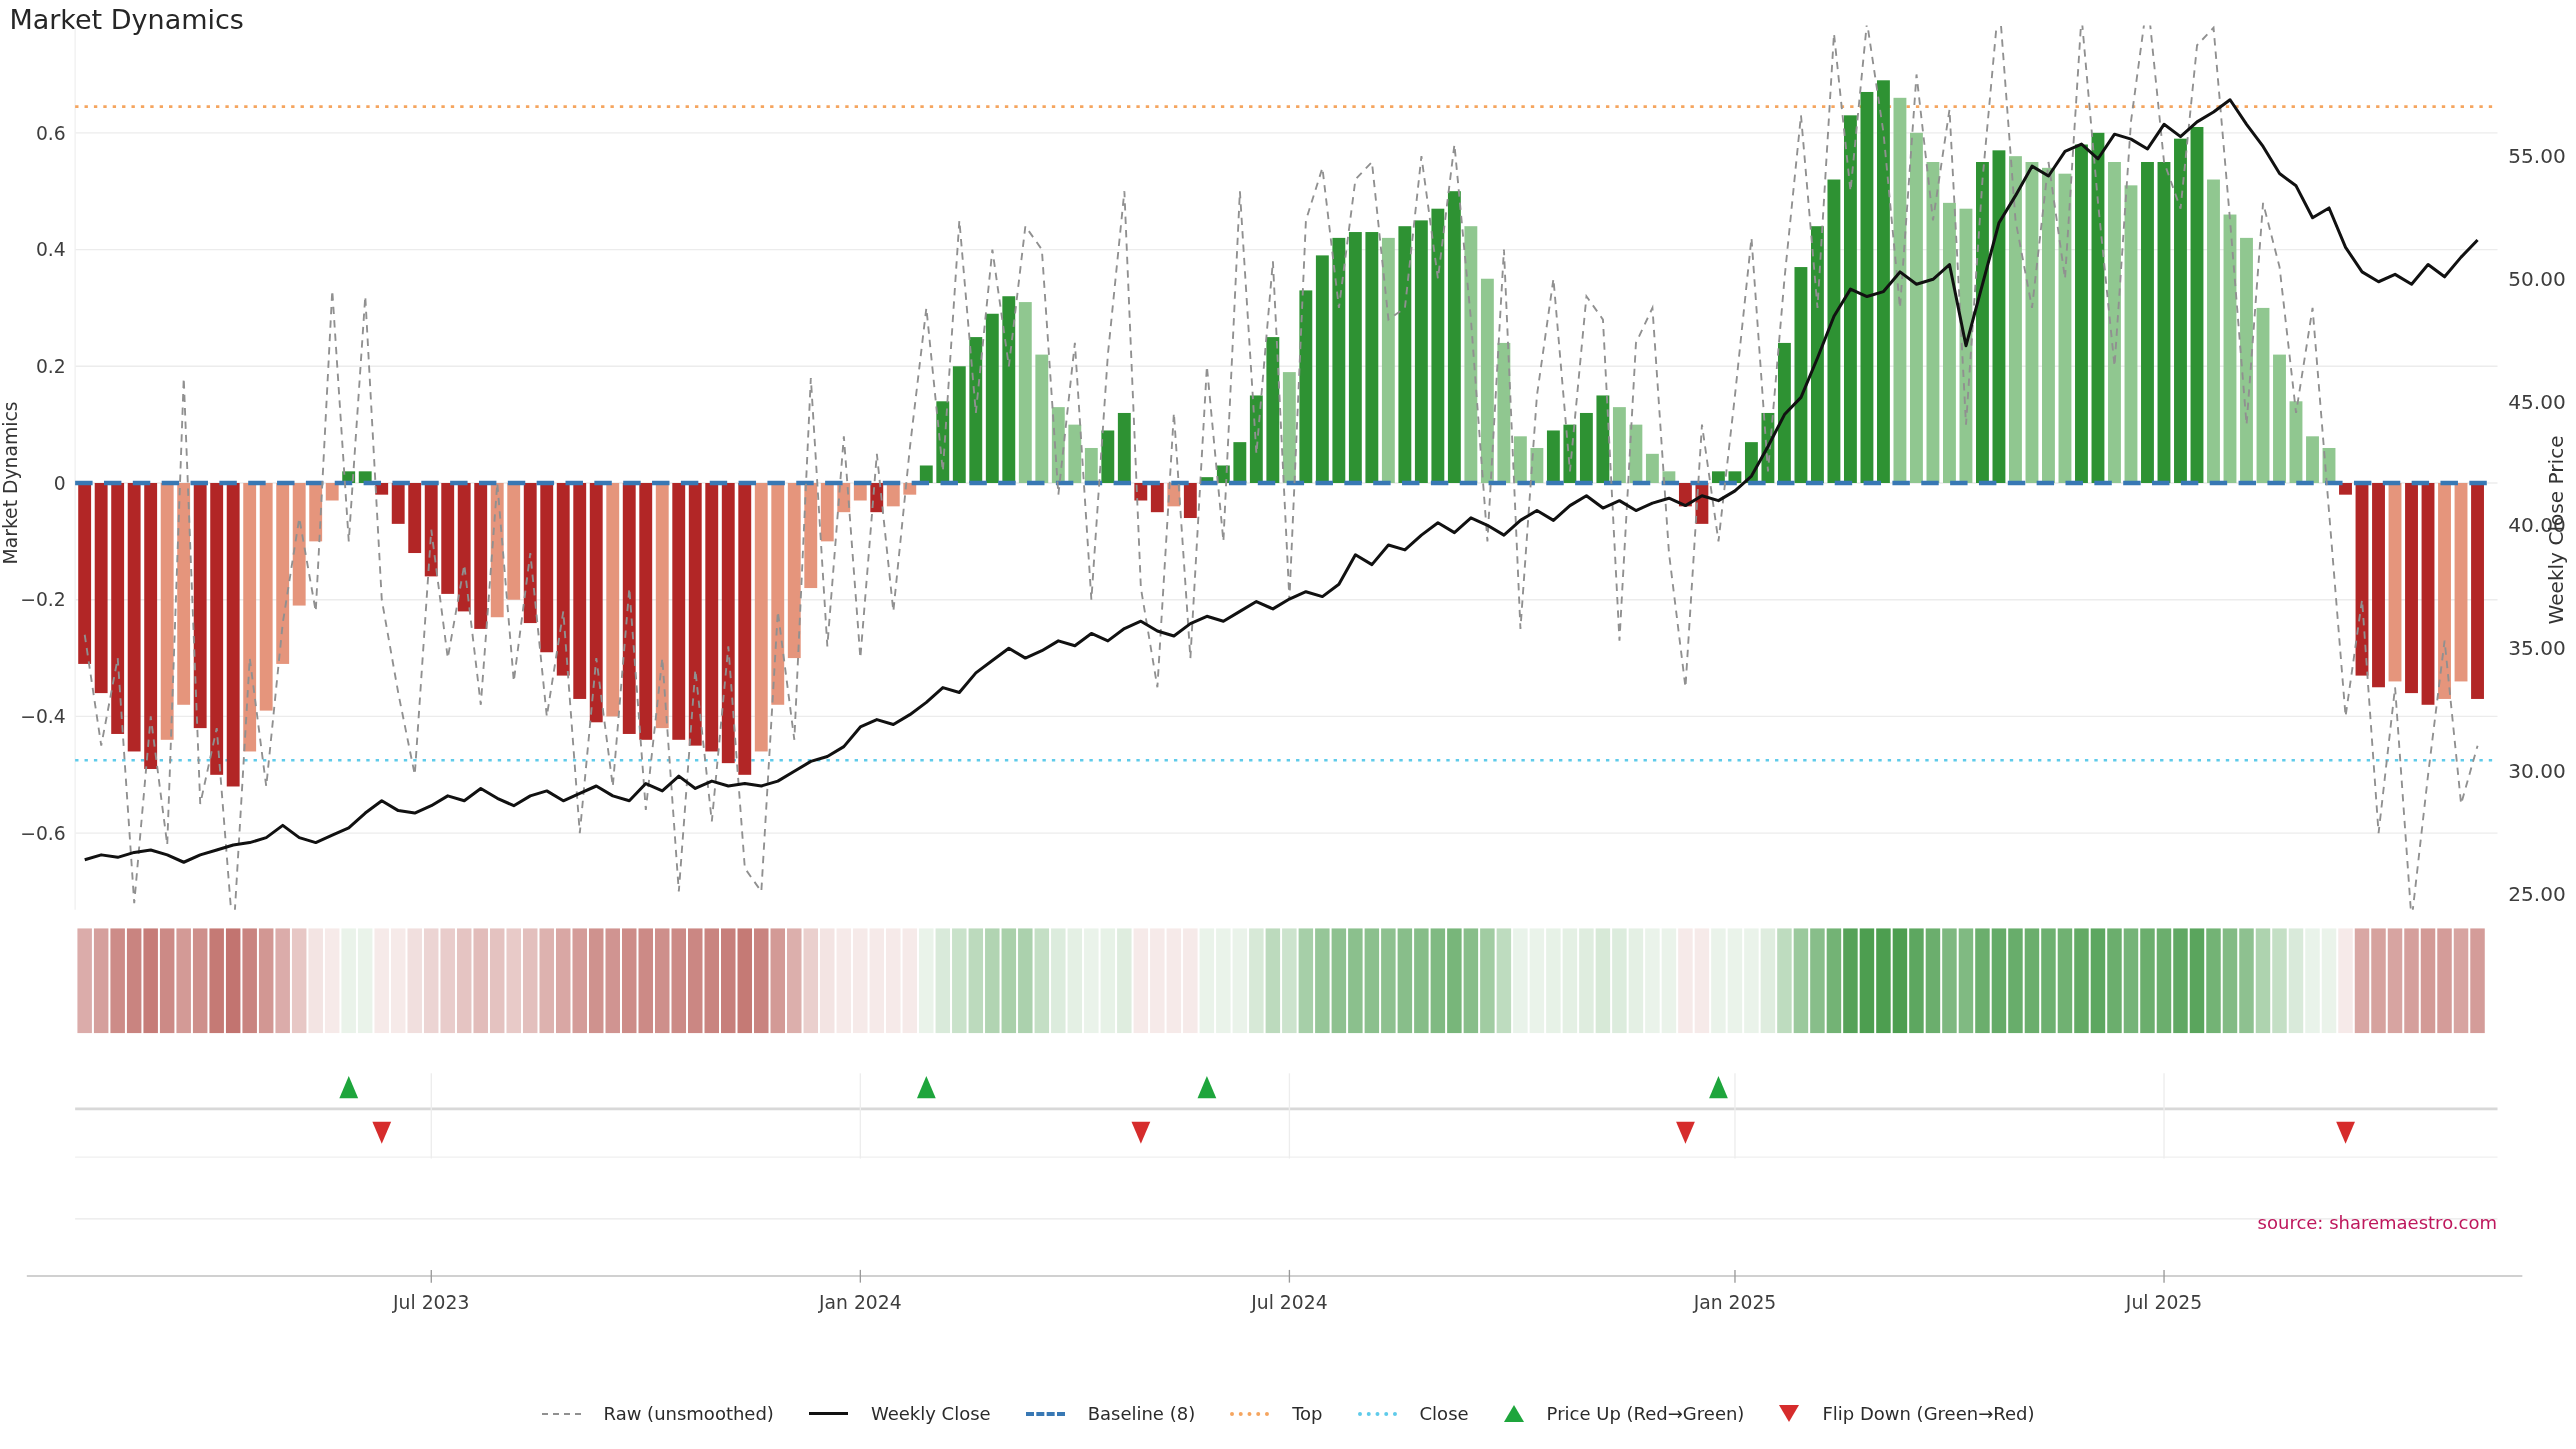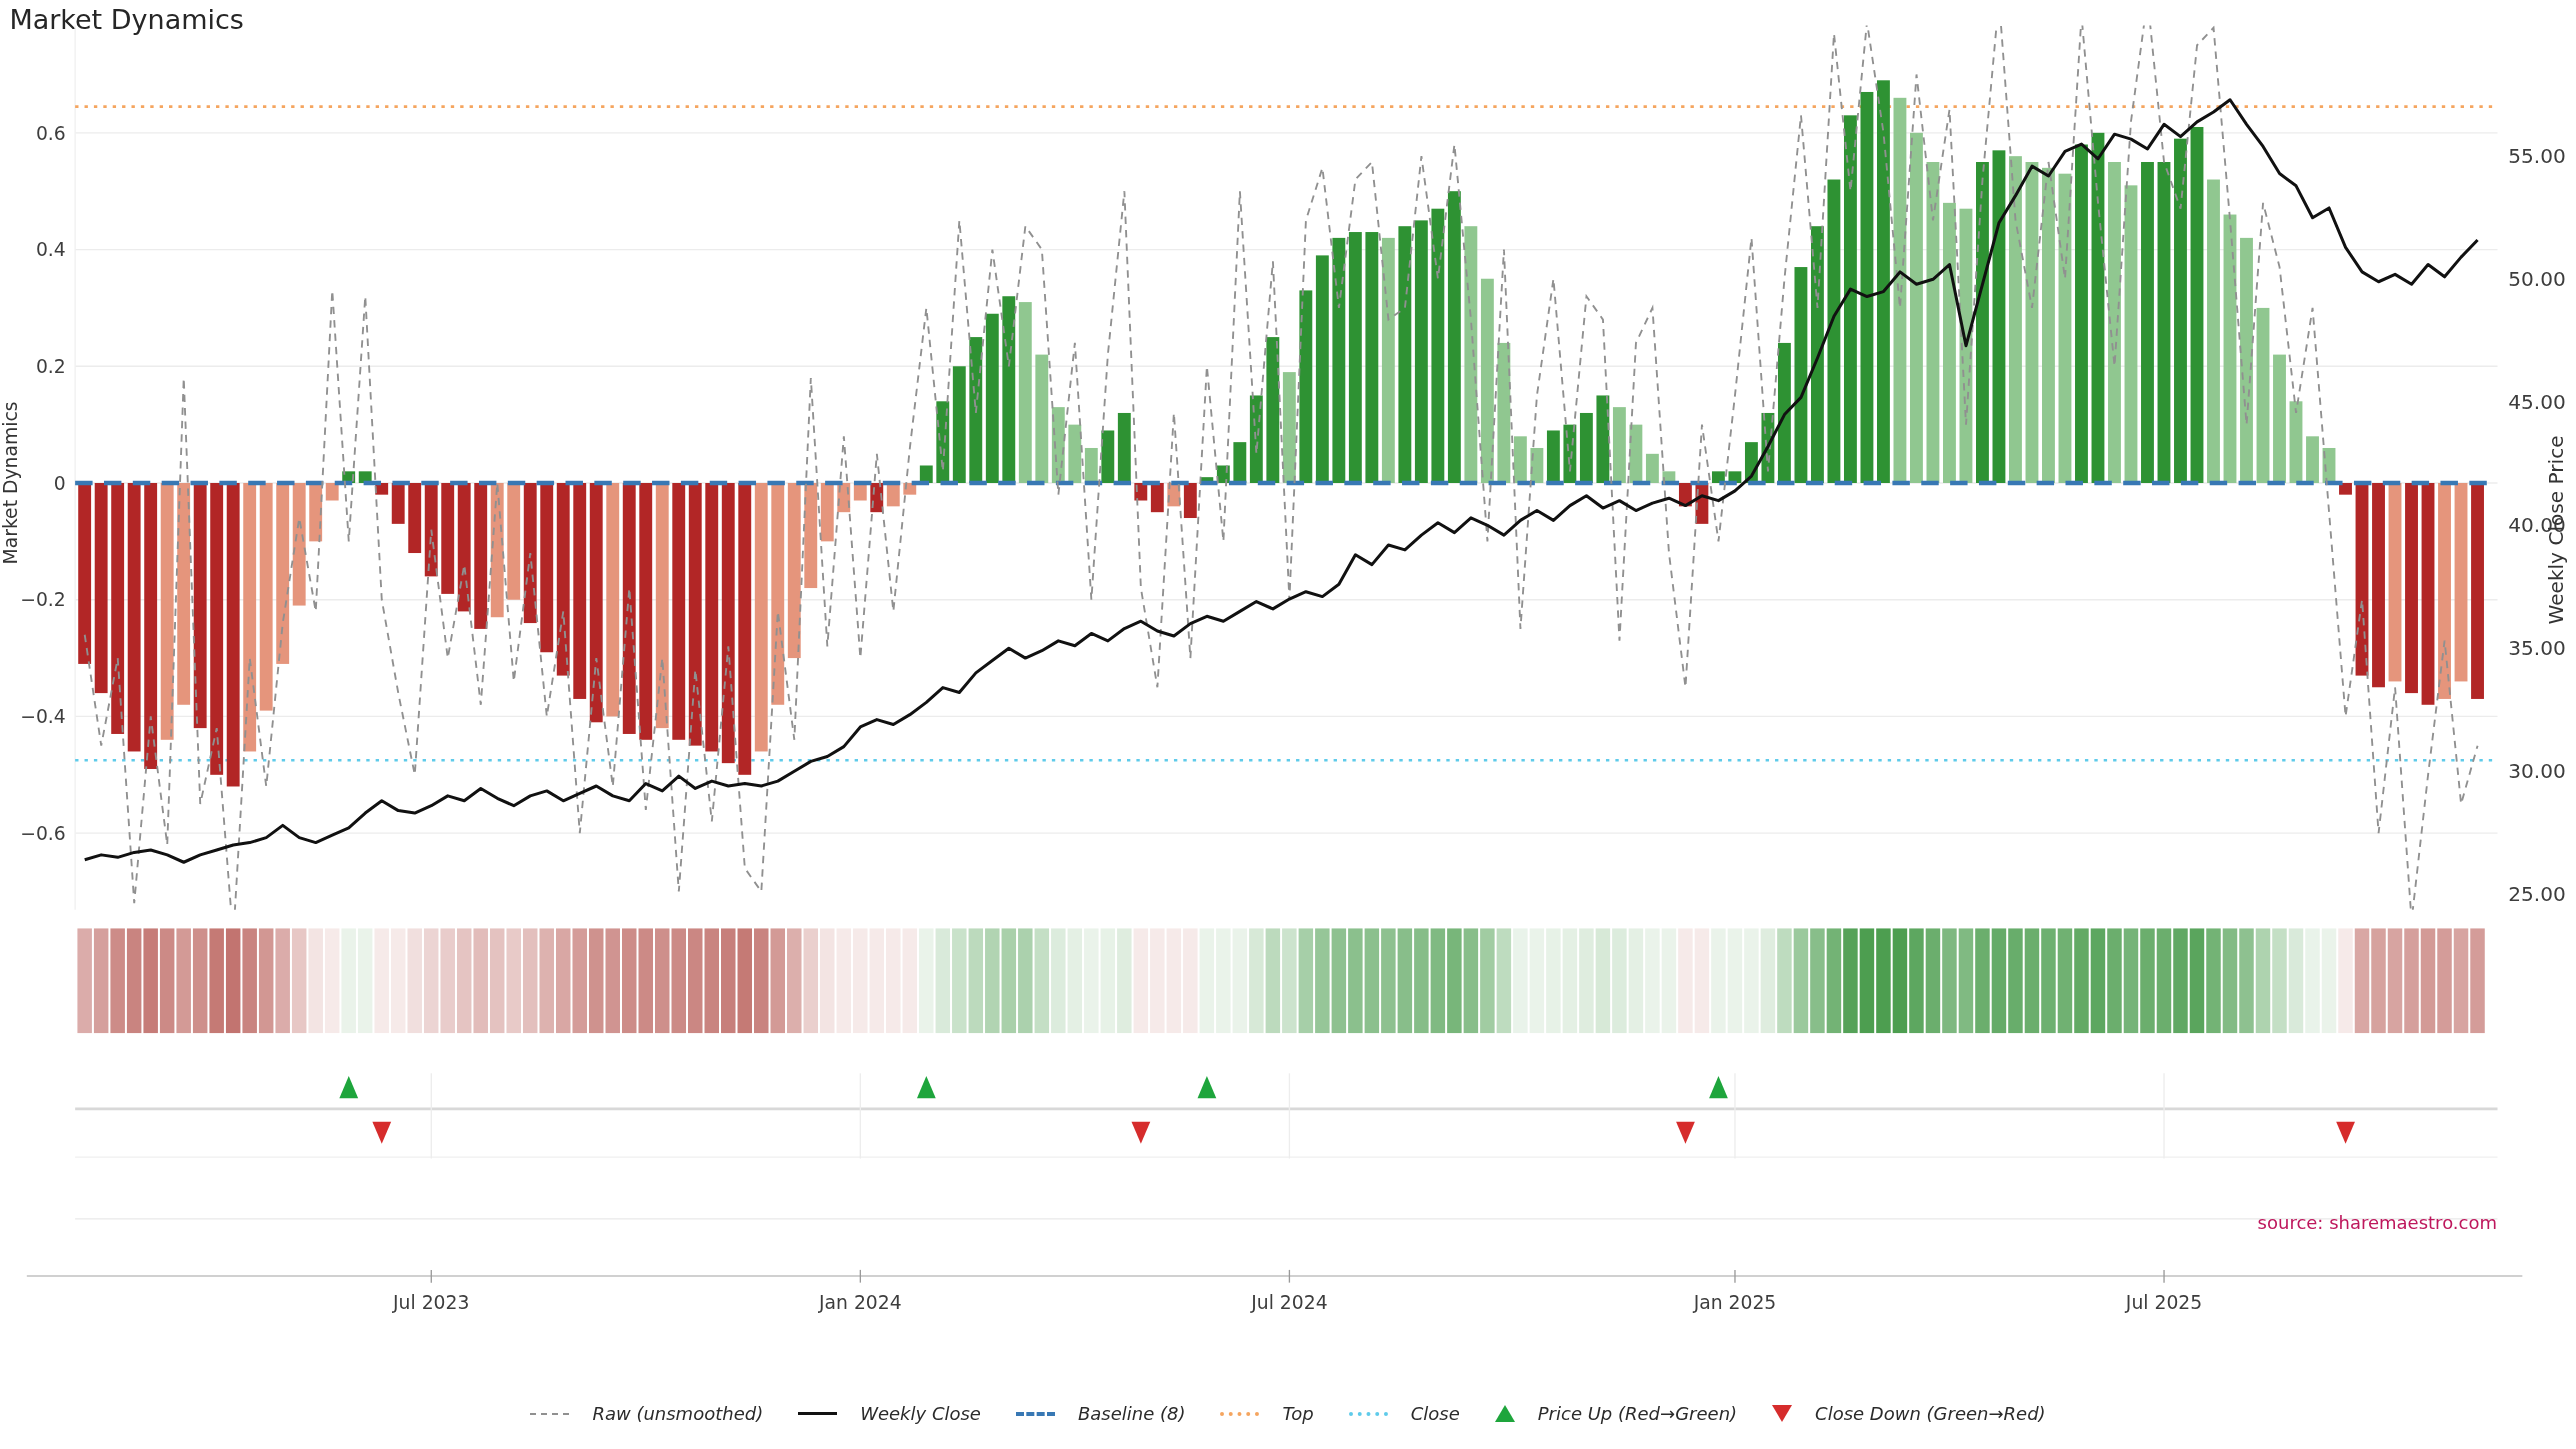--- a/index.html
+++ b/index.html
@@ -1,21 +1,21 @@
 <!DOCTYPE html>
 <html style="font-size:10.7px"><head>
 <meta charset="utf-8">
 <style>
   html,body{margin:0;padding:0;background:#ffffff;}
   body{width:2576px;height:1449px;position:relative;font-family:"DejaVu Sans","Liberation Sans",sans-serif;overflow:hidden;}
   #chart-title{position:absolute;left:9.4px;top:4px;font-size:27px;color:#262626;}
   #chart-svg{position:absolute;left:0;top:0;}
   #source-note{position:absolute;right:79px;top:1212px;font-size:18px;color:#be185d;}
   #legend{position:absolute;left:0;top:1403px;width:2576px;display:flex;justify-content:center;align-items:center;gap:35px;}
-  .legend-item{display:flex;align-items:center;gap:23px;font-size:18px;color:#2b2b2b;font-style:italic;}
+  .legend-item{display:flex;align-items:center;gap:23px;font-size:18px;color:#2b2b2b;}
   .lg-line{width:39px;height:0;border-top-width:2.7px;border-top-style:solid;}
   .lg-dash-gray{border-top-style:dashed;border-top-width:2px;border-top-color:#909090;}
   .lg-solid-black{border-top-color:#111111;border-top-width:3.4px;}
   .lg-dash-blue{border-top-style:dashed;border-top-color:#3878b4;border-top-width:4px;}
   .lg-dot-orange{border-top-style:dotted;border-top-color:#f5a55f;border-top-width:4px;}
   .lg-dot-cyan{border-top-style:dotted;border-top-color:#5fcbea;border-top-width:4px;}
   .lg-tri-up{width:0;height:0;border-left:10px solid transparent;border-right:10px solid transparent;border-bottom:17.4px solid #1ea53c;}
   .lg-tri-down{width:0;height:0;border-left:10px solid transparent;border-right:10px solid transparent;border-top:17.4px solid #d62c2c;}
 </style>
 </head>
@@ -401,16 +401,16 @@
     <div class="legend-item">
       <span class="lg-line lg-dot-cyan"></span>
       <span>Close</span>
     </div>
     <div class="legend-item">
       <span class="lg-tri-up"></span>
       <span>Price Up (Red→Green)</span>
     </div>
     <div class="legend-item">
       <span class="lg-tri-down"></span>
-      <span>Close Down (Green→Red)</span>
+      <span>Flip Down (Green→Red)</span>
     </div>
   </div>
 
 
 </body></html>

